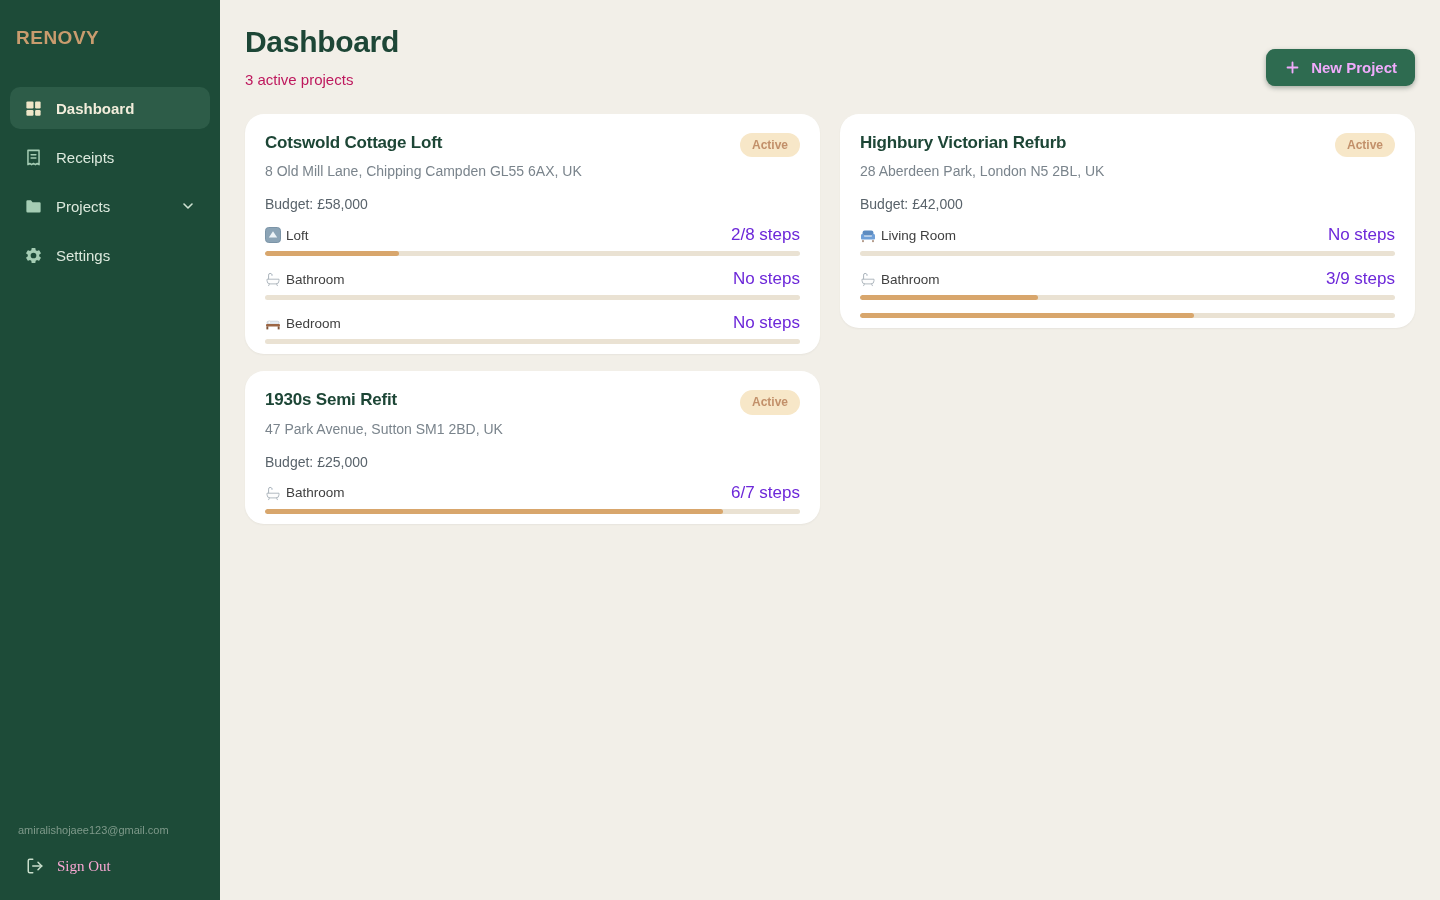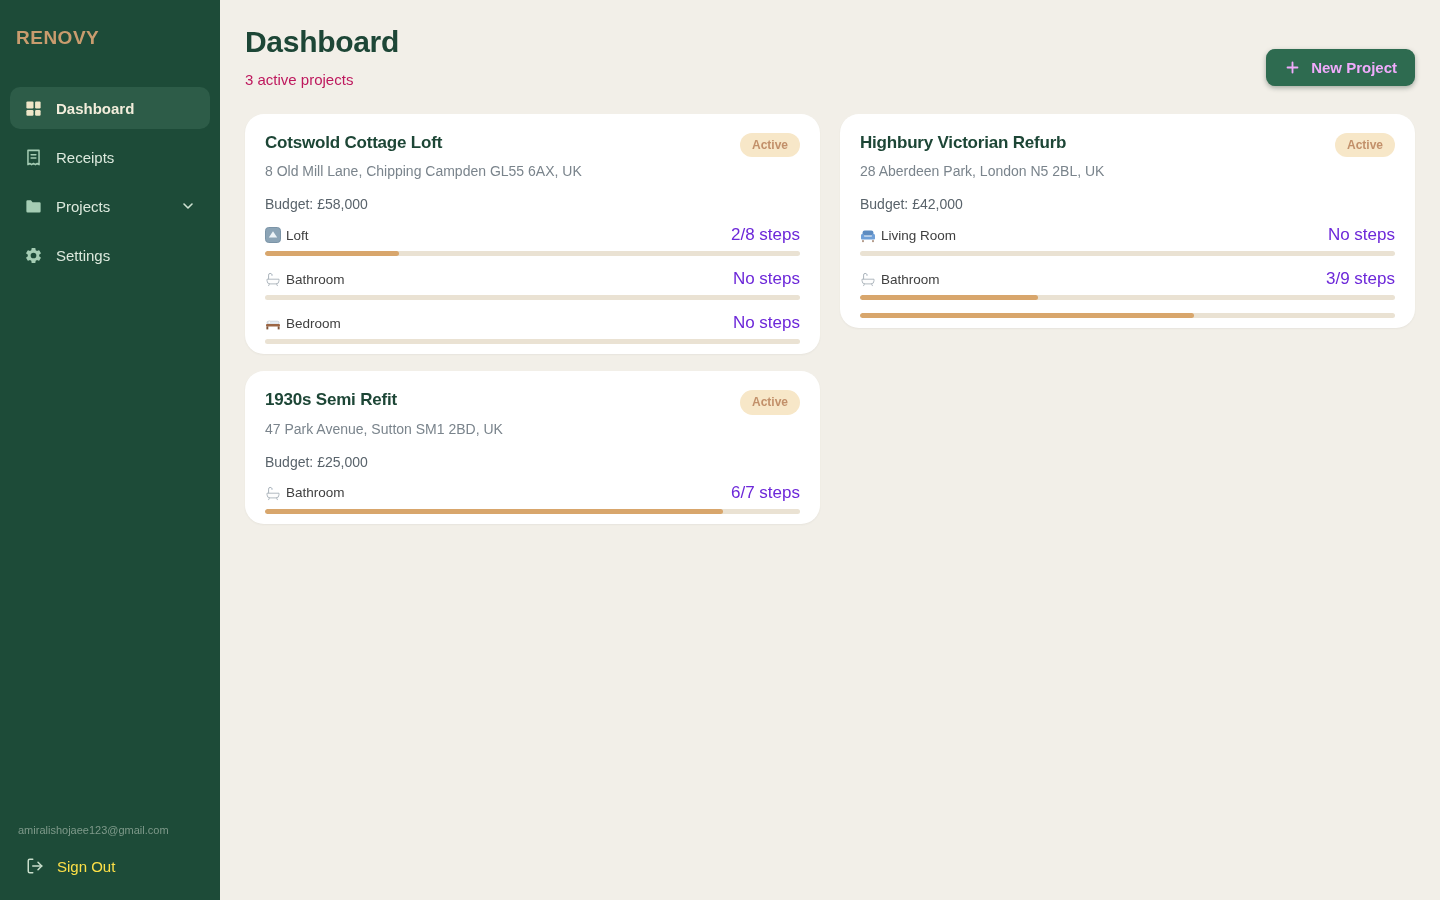--- a/index.html
+++ b/index.html
@@ -33,21 +33,21 @@
   .nav-item.active { background: var(--sidebar-active-bg, #2D5C48); color: #F2EDDB; font-weight: 600; }
   .nav-item.active .nav-icon { color: #EFE6C8; }
   .nav-item .chev { margin-left: auto; width: 16px; height: 16px; color: #CFE2D2; display: inline-flex; }
   .nav-item .chev svg { width: 16px; height: 16px; }
 
   .sidebar-bottom { margin-top: auto; padding: 0 16px 16px 16px; }
   .email { font-size: 11px; color: #7E998A; margin-bottom: 12px; padding-left: 2px; }
   .signout {
     display: flex; align-items: center; gap: 13px;
     padding: 9px 10px; border-radius: 8px; cursor: pointer;
-    font-size: 15px; color: #fde047;
+    font-size: 15px; color: #f9a8d4; font-family: Liberation Serif, serif;
   }
   .signout .icon { width: 18px; height: 18px; display: inline-flex; color: #C9DECB; }
   .signout .icon svg { width: 18px; height: 18px; }
 
   
   .main { flex: 1; padding: 25px 25px 0 25px; }
   .header { display: flex; justify-content: space-between; }
   .header h1 {
     font-size: 30px; font-weight: 700; letter-spacing: -0.3px;
     color: var(--heading-color, #1D4636);

